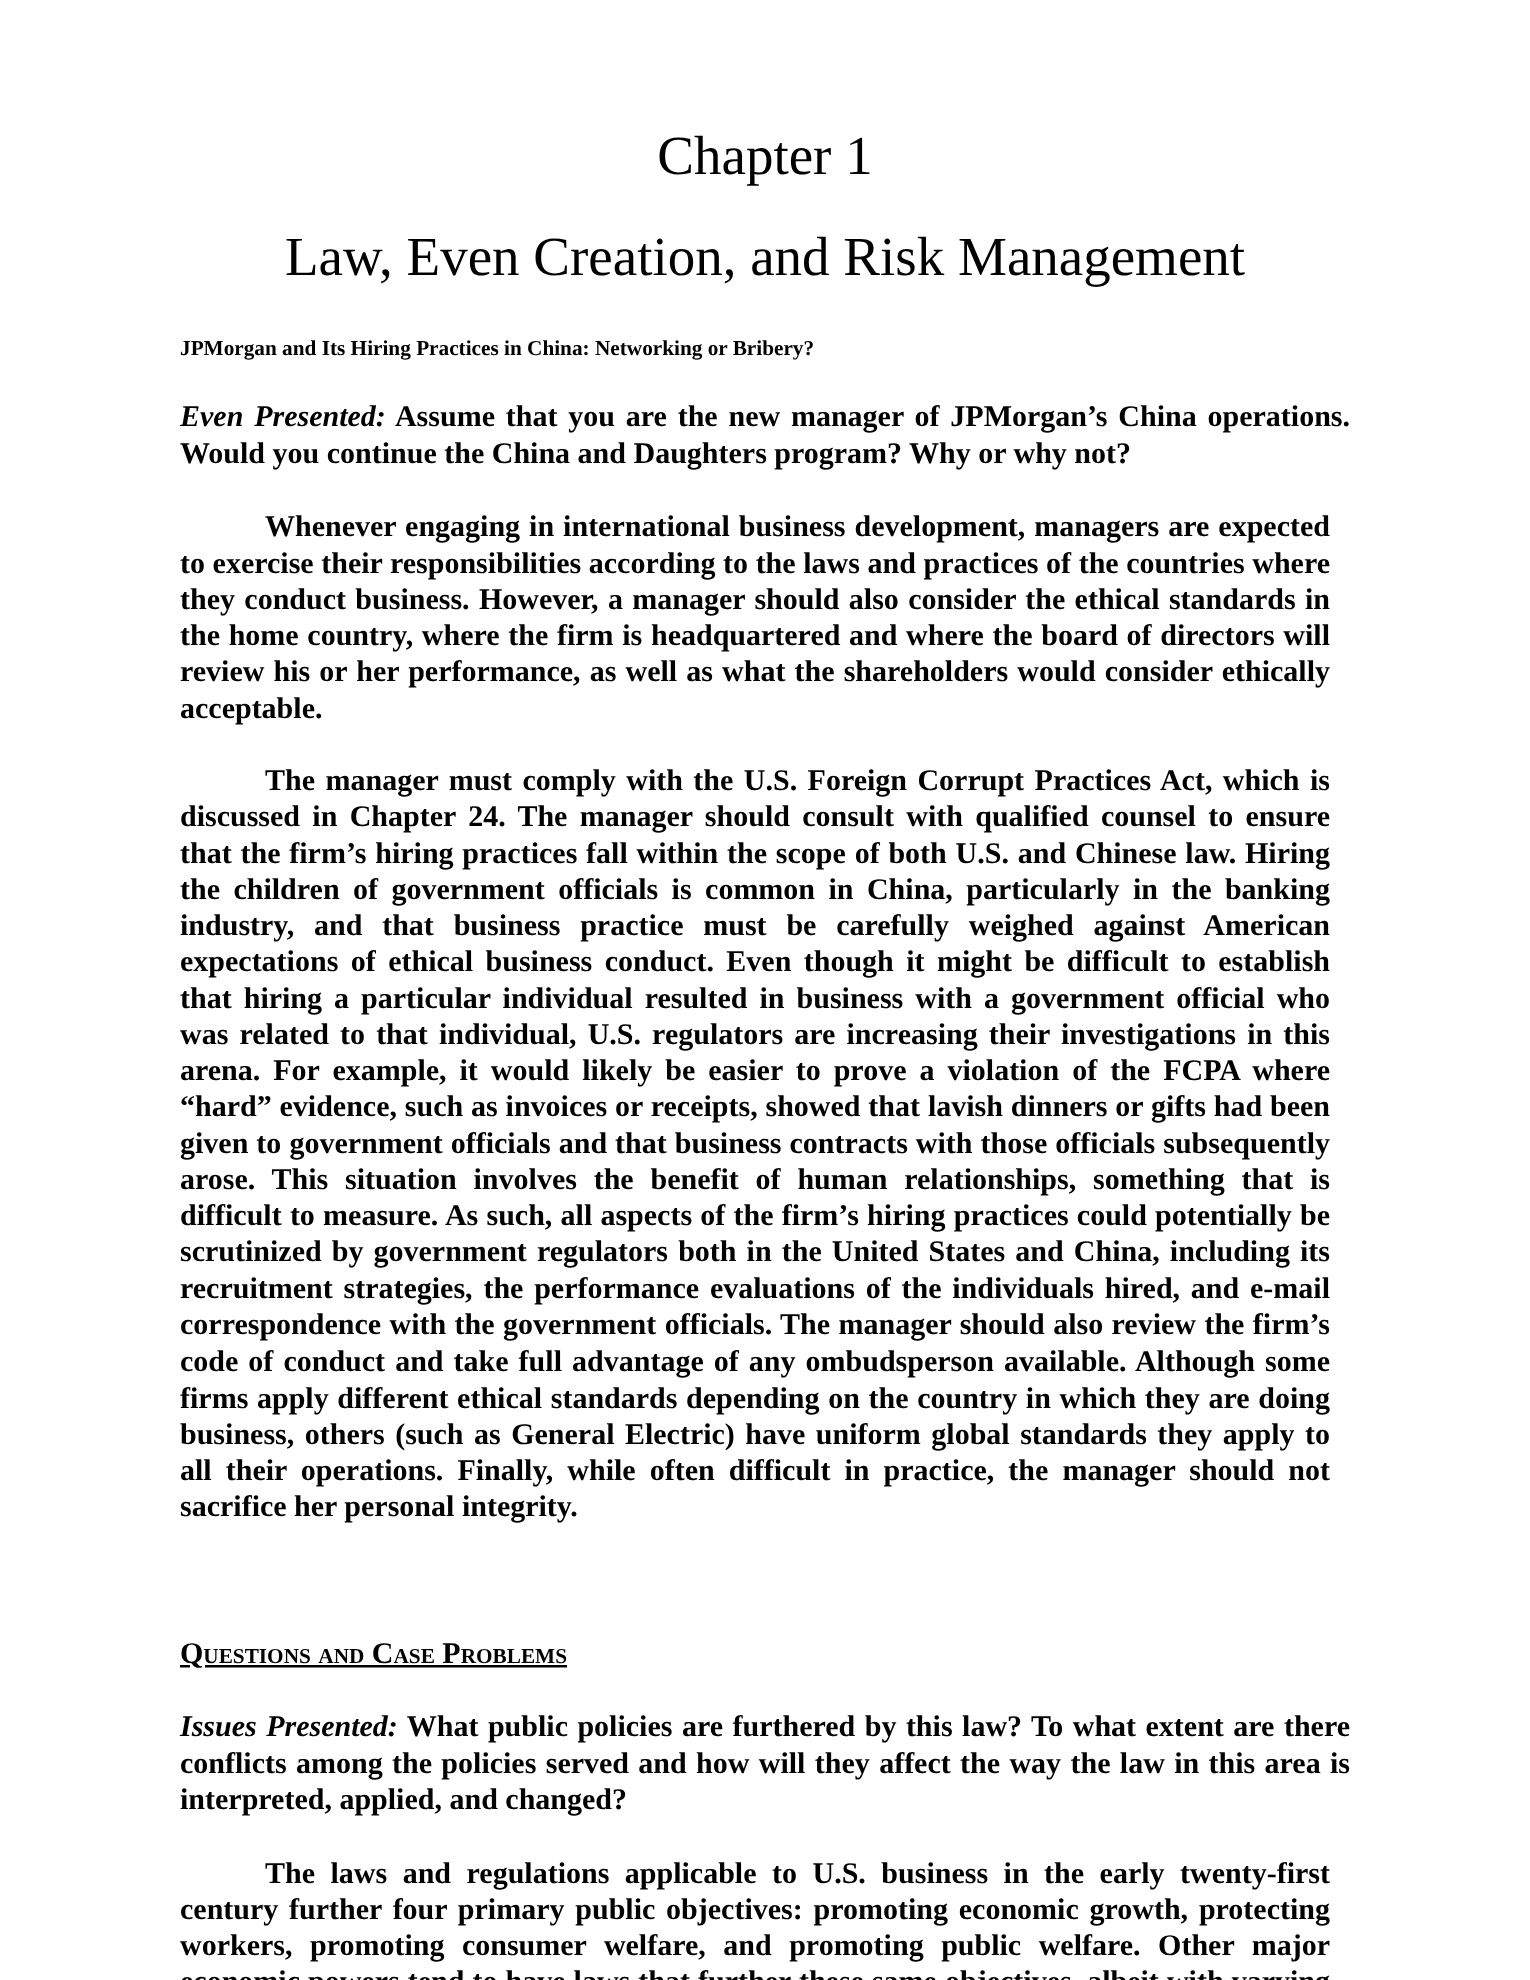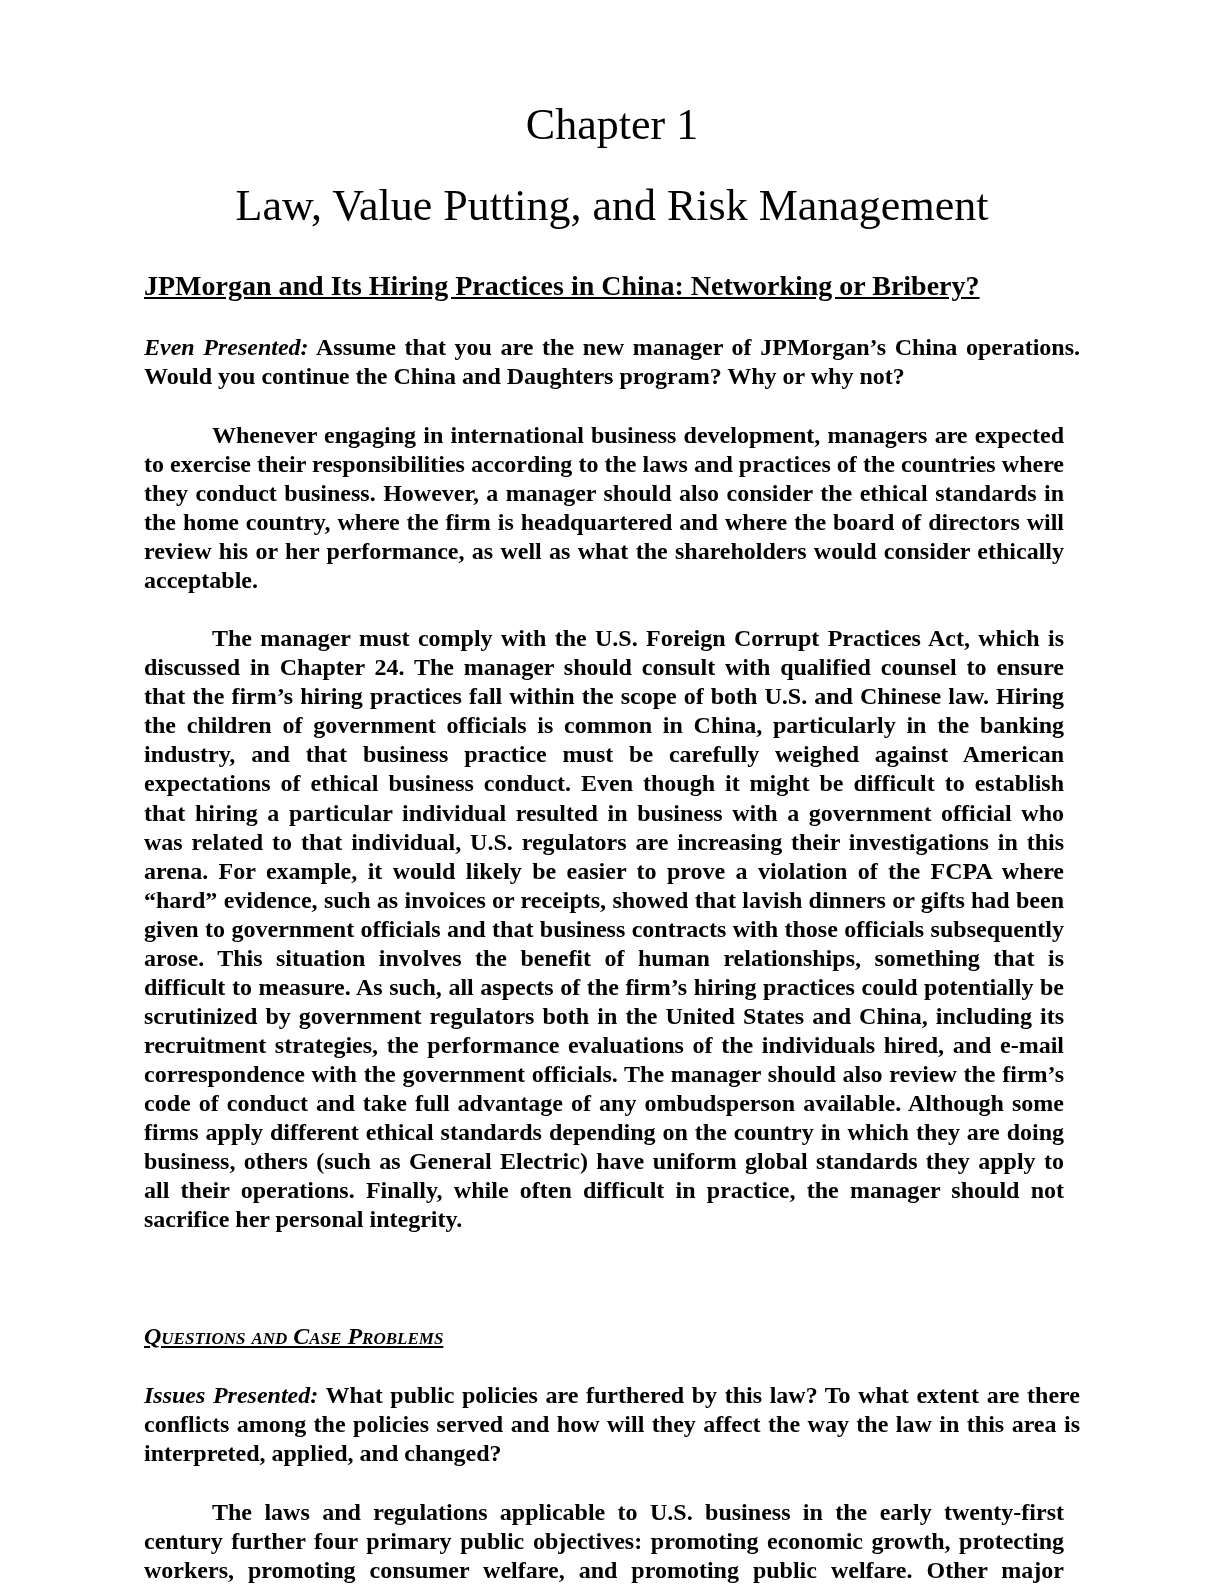--- a/index.html
+++ b/index.html
@@ -34,26 +34,24 @@
   }
   .sc-heading {
     font-size: 24px;
     font-weight: 700;
     font-variant: small-caps;
     text-decoration: underline;
     margin: 0 0 30px 0;
   }
   .sc-heading.spaced {
     margin-top: 88px;
-    font-style: italic;
   }
   .bold-underline {
-    font-size: 28px;
+    font-size: 17px;
     font-weight: 700;
-    text-decoration: underline;
     margin: 0 0 30px 0;
   }
   .lead-para {
     font-weight: 700;
     text-align: justify;
     margin: 0 0 30px 0;
   }
   .lead-para .label {
     font-style: italic;
     font-weight: 700;
@@ -69,21 +67,21 @@
     margin-bottom: 0;
   }
 </style>
 </head>
 <body>
 
 <div class="page">
 
   <h1 class="chapter-title">Chapter 1</h1>
 
-  <h1 class="chapter-subtitle">Law, Value Putting, and Risk Management</h1>
+  <h1 class="chapter-subtitle">Law, Even Creation, and Risk Management</h1>
 
 
   <h3 class="bold-underline">JPMorgan and Its Hiring Practices in China:  Networking or Bribery?</h3>
 
   <p class="lead-para">
     <span class="label">Even Presented:</span>
     <span>Assume that you are the new manager of JPMorgan’s China operations. Would you continue the China and Daughters program? Why or why not?</span>
   </p>
 
   <p class="body-para">Whenever engaging in international business development, managers are expected to exercise their responsibilities according to the laws and practices of the countries where they conduct business. However, a manager should also consider the ethical standards in the home country, where the firm is headquartered and where the board of directors will review his or her performance, as well as what the shareholders would consider ethically acceptable.</p>

